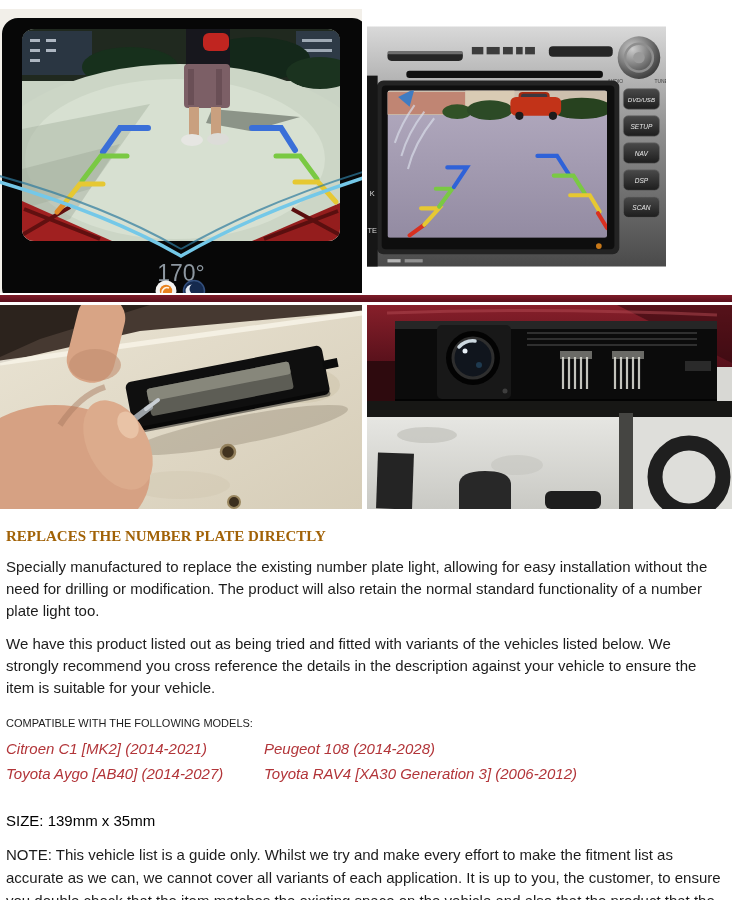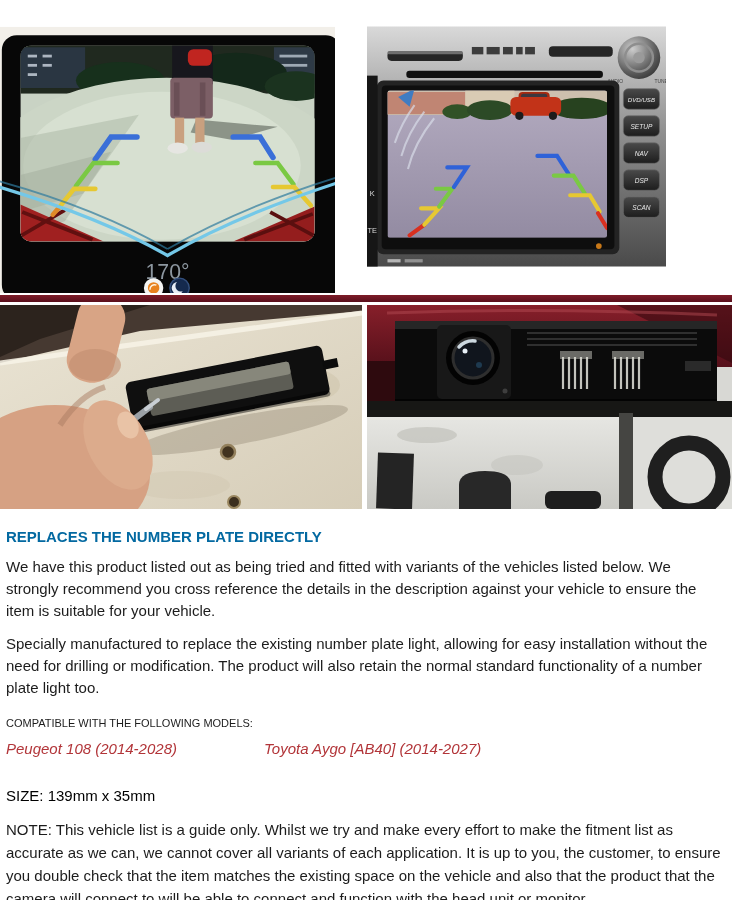--- a/index.html
+++ b/index.html
@@ -1,28 +1,28 @@
 <!DOCTYPE html>
 <html><head>
 <meta charset="utf-8">
 <style>
   html,body{margin:0;padding:0;background:#fff;}
   .page{position:relative;width:732px;height:900px;background:#ffffff;overflow:hidden;
         font-family:"Liberation Sans",sans-serif;color:#1a1a1a;}
   .photo{position:absolute;overflow:hidden;}
   .photo svg{display:block;width:100%;height:100%;}
-  #photo-cam-display{left:0;top:16px;width:335px;height:293px;}
+  #photo-cam-display{left:0;top:9px;width:362px;height:293px;}
   #photo-head-unit{left:367px;top:0;width:299px;height:293px;}
   .separator{position:absolute;left:0;top:293px;width:732px;height:12px;background:#ffffff;}
   .separator .band{position:absolute;left:0;top:2px;width:732px;height:7px;
        background:linear-gradient(#7e1c28,#5a0f1c);}
   #photo-install{left:0;top:305px;width:362px;height:204px;}
   #photo-fitted{left:367px;top:305px;width:365px;height:204px;}
   .content{position:absolute;left:0;top:509px;width:732px;padding:0 6px 0 6px;box-sizing:border-box;}
-  .heading{margin:19px 0 0 0;font-size:15px;font-weight:bold;color:#0369a1;}
+  .heading{margin:19px 0 0 0;font-size:15px;font-weight:bold;color:#a16207;font-family:Liberation Serif, serif;}
   .para{margin:11px 0 0 0;font-size:15px;line-height:22px;color:#1c1c1c;}
   .compat-heading{margin:18px 0 0 0;font-size:11px;color:#1c1c1c;}
   .models{margin:7px 0 0 0;display:grid;grid-template-columns:258px 1fr;
           font-size:15px;line-height:25px;font-style:italic;color:#b23539;}
   .size-line{margin:26px 0 0 0;font-size:15px;color:#000000;}
   .note{margin:14px 0 0 0;font-size:15px;line-height:23px;color:#1c1c1c;}
   svg text{font-family:"Liberation Sans",sans-serif;}
 </style>
 </head>
 <body>
@@ -319,24 +319,26 @@
         <circle cx="322" cy="172" r="34" fill="none" stroke="#1f1f1f" stroke-width="15"></circle>
         <rect x="10" y="148" width="36" height="56" fill="#242424" transform="rotate(2 28 176)"></rect>
         <path d="M92,204 v-24 q0,-14 26,-14 q26,0 26,14 v24 z" fill="#282828"></path>
         <rect x="178" y="186" width="56" height="18" rx="6" fill="#1e1e1e"></rect>
       </g>
     </svg>
   </div>
 
   <div class="content">
     <div class="heading">REPLACES THE NUMBER PLATE DIRECTLY</div>
+    <p class="para">Specially manufactured to replace the existing number plate light, allowing for easy installation without the need for drilling or modification. The product will also retain the normal standard functionality of a number plate light too.</p>
     <p class="para">We have this product listed out as being tried and fitted with variants of the vehicles listed below. We strongly recommend you cross reference the details in the description against your vehicle to ensure the item is suitable for your vehicle.</p>
-    <p class="para">Specially manufactured to replace the existing number plate light, allowing for easy installation without the need for drilling or modification. The product will also retain the normal standard functionality of a number plate light too.</p>
     <div class="compat-heading">COMPATIBLE WITH THE FOLLOWING MODELS:</div>
     <div class="models">
+      <span>Citroen C1 [MK2] (2014-2021)</span>
       <span>Peugeot 108 (2014-2028)</span>
       <span>Toyota Aygo [AB40] (2014-2027)</span>
+      <span>Toyota RAV4 [XA30 Generation 3] (2006-2012)</span>
     </div>
     <div class="size-line">SIZE: 139mm x 35mm</div>
     <p class="note">NOTE: This vehicle list is a guide only. Whilst we try and make every effort to make the fitment list as accurate as we can, we cannot cover all variants of each application. It is up to you, the customer, to ensure you double check that the item matches the existing space on the vehicle and also that the product that the camera will connect to will be able to connect and function with the head unit or monitor.</p>
   </div>
 
 </div>
 
 </body></html>

